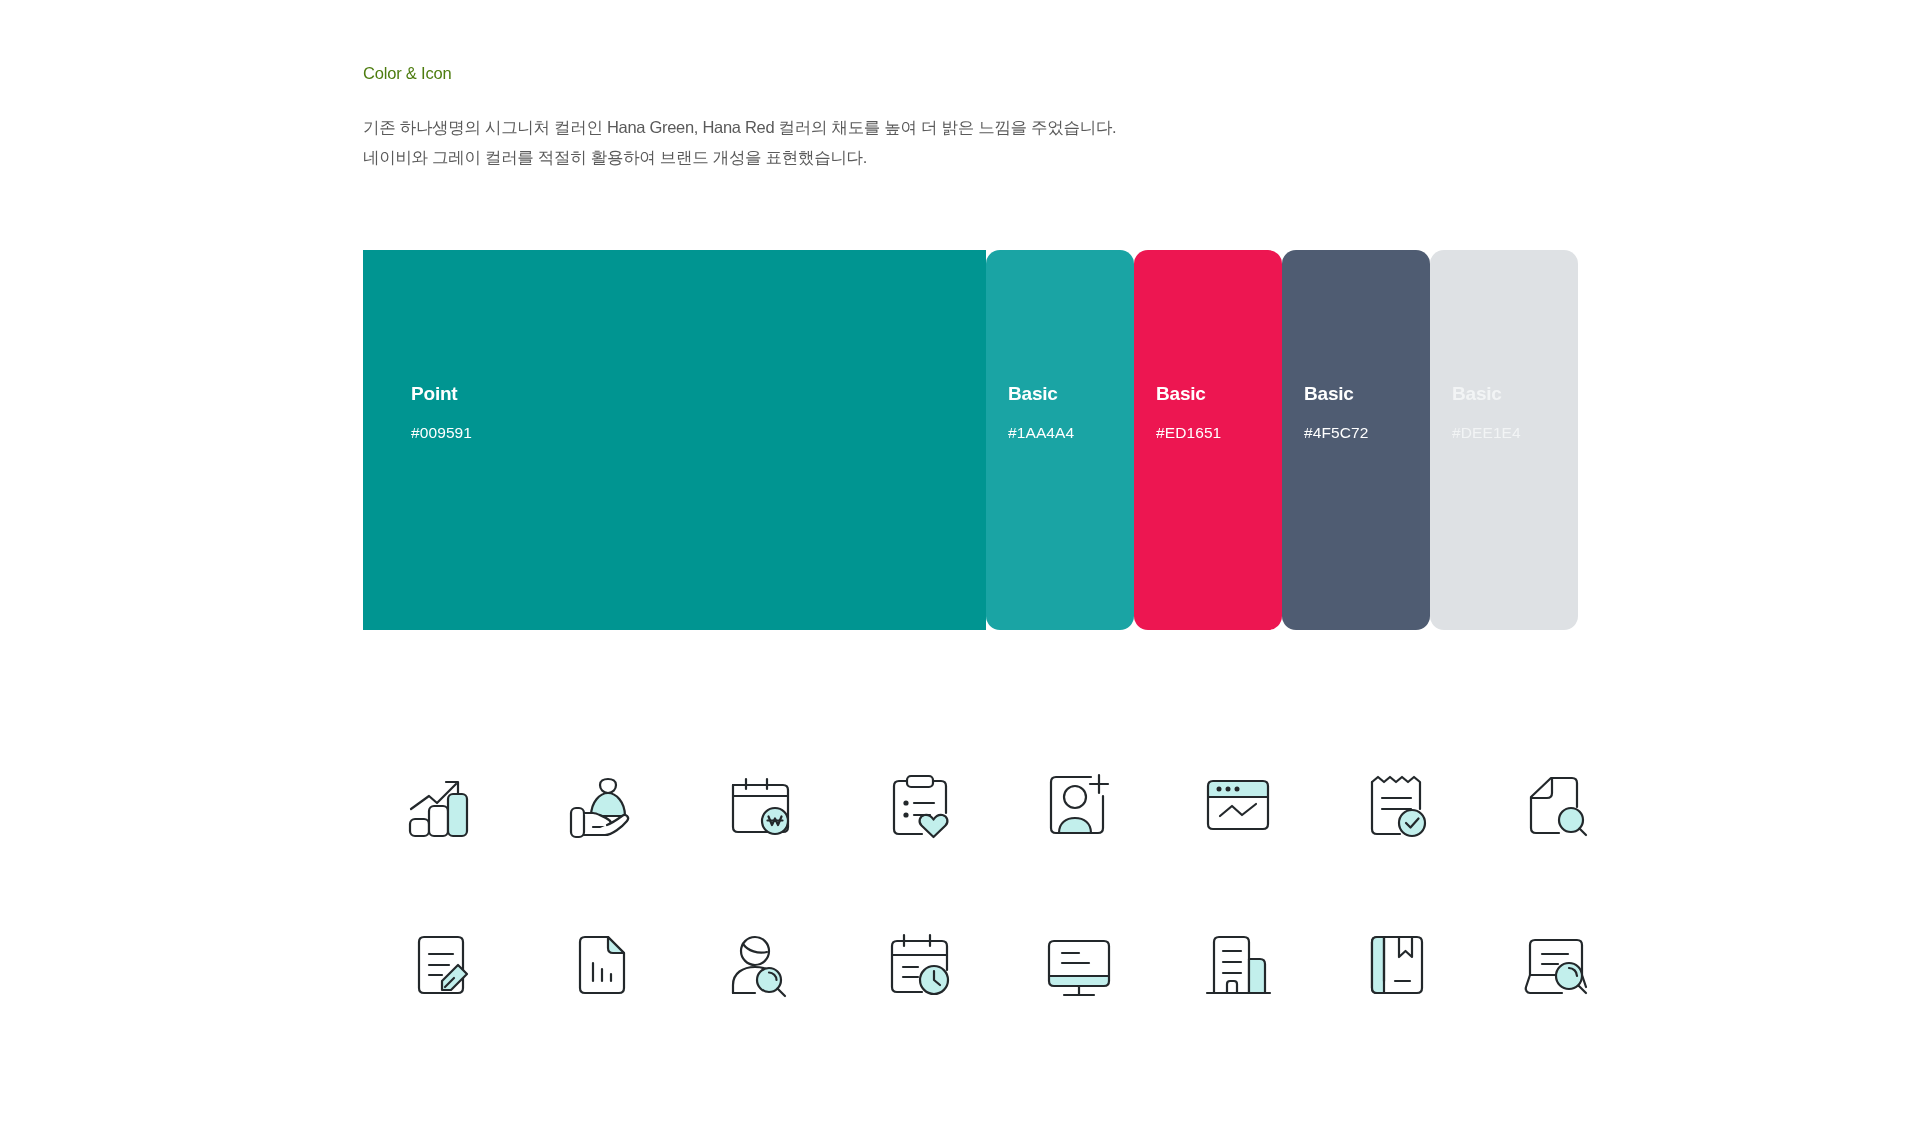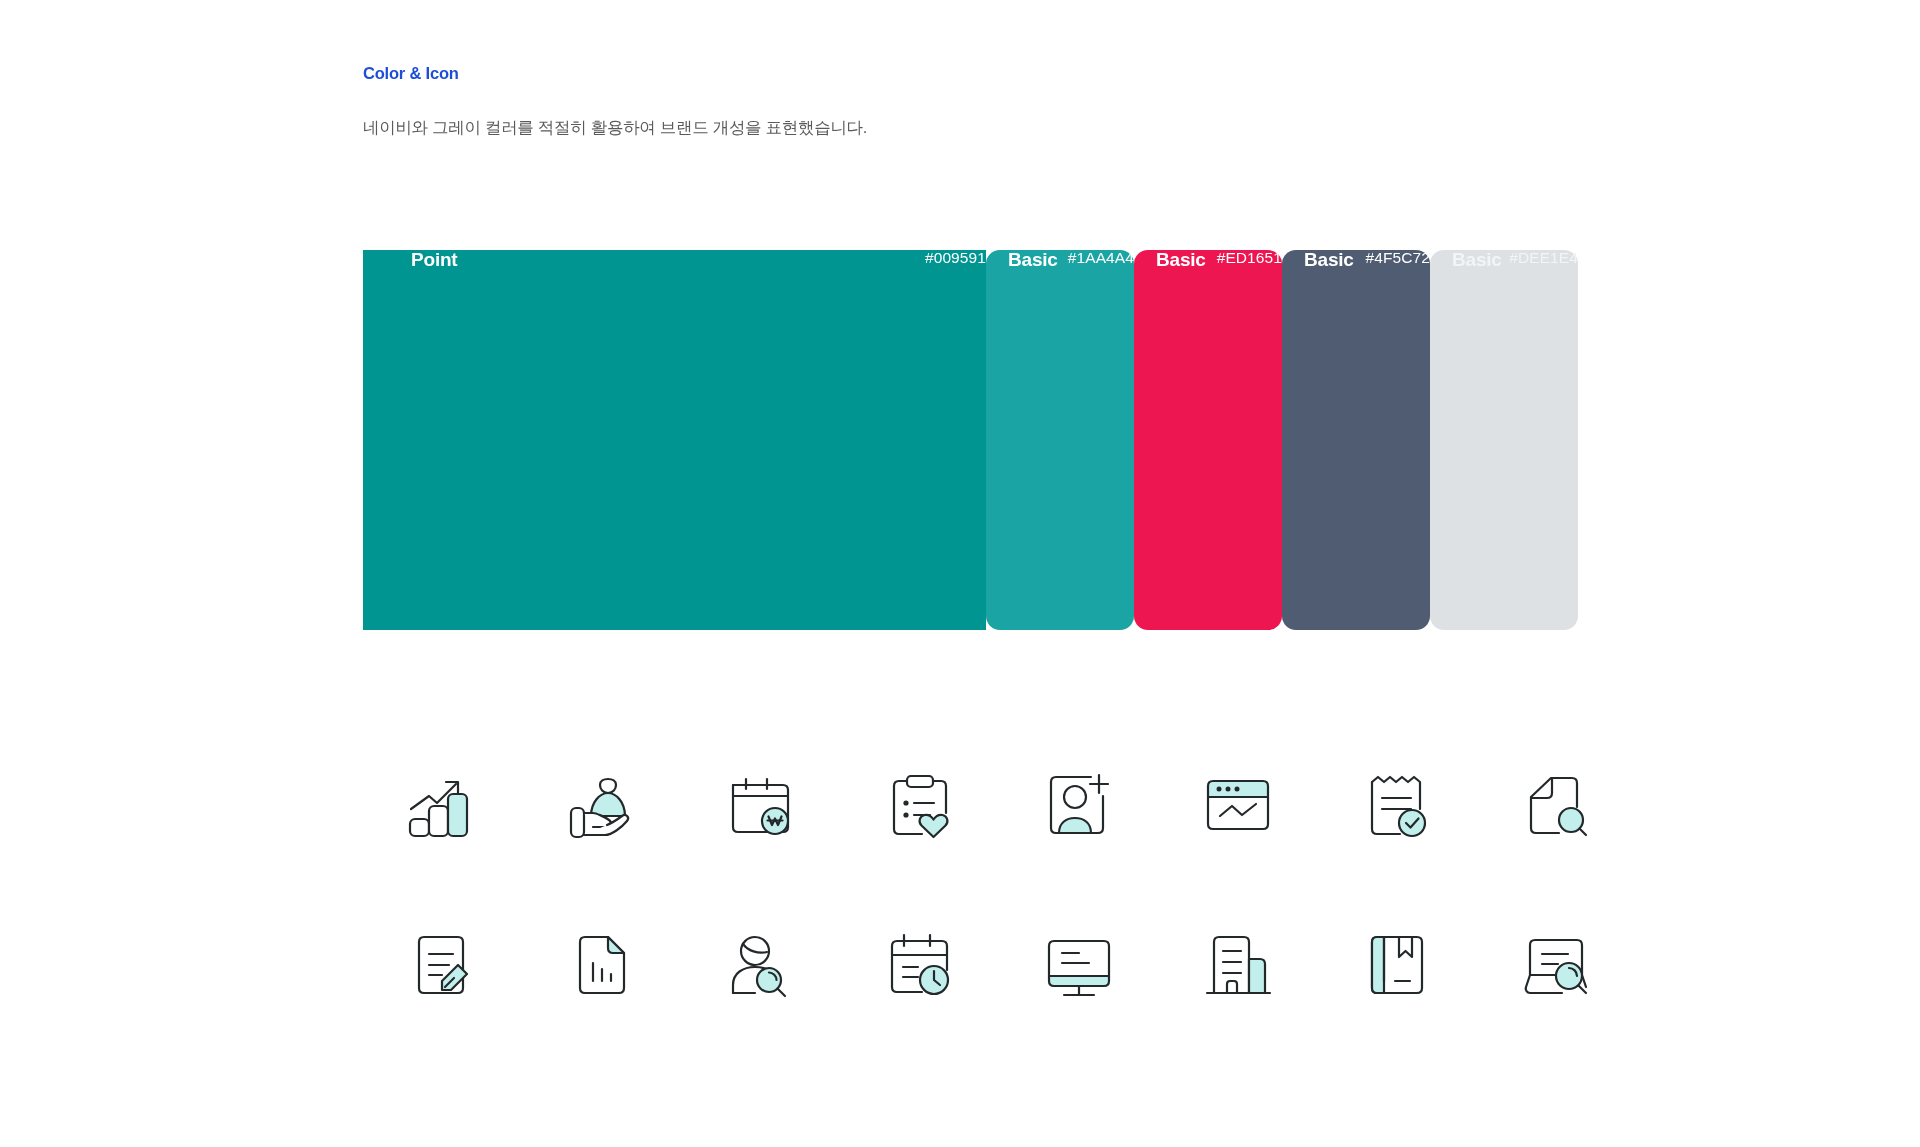--- a/index.html
+++ b/index.html
@@ -20,22 +20,22 @@
 
   
   #section-head {
     position: absolute;
     left: 363px;
     top: 64px;
     width: 1200px;
   }
   #page-title {
     font-size: 16.5px;
-    font-weight: 700;
-    color: #1d4ed8;
+    font-weight: 400;
+    color: #4d7c0f;
     letter-spacing: -0.2px;
     margin: 0 0 28px 0;
     line-height: 1.2;
   }
   .desc-line {
     font-size: 16.5px;
     font-weight: 400;
     color: #5a5a5a;
     letter-spacing: -0.3px;
     line-height: 30px;
@@ -49,21 +49,22 @@
     top: 250px;
     width: 1215px;
     height: 380px;
     display: flex;
     flex-direction: row;
   }
   .swatch {
     position: relative;
     height: 100%;
     display: flex;
-    justify-content: space-between;
+    flex-direction: column;
+    justify-content: center;
     padding: 0 0 55px 48px;
   }
   .sw-point  { width: 623px; background: #009591; }
   .sw-b1     { width: 148px; background: #1AA4A4; }
   .sw-b2     { width: 148px; background: #ED1651; }
   .sw-b3     { width: 148px; background: #4F5C72; }
   .sw-b4     { width: 148px; background: #DEE1E4; }
   .swatch.narrow { padding-left: 22px; border-radius: 14px; }
 
   .sw-name {
@@ -132,20 +133,21 @@
   }
   .dot { fill: #23282b; stroke: none; }
 </style>
 </head>
 <body>
 
 <div id="page">
 
   <div id="section-head">
     <h1 id="page-title">Color &amp; Icon</h1>
+    <div class="desc-line">기존 하나생명의 시그니처 컬러인 Hana Green, Hana Red 컬러의 채도를 높여 더 밝은 느낌을 주었습니다.</div>
     <div class="desc-line">네이비와 그레이 컬러를 적절히 활용하여 브랜드 개성을 표현했습니다.</div>
   </div>
 
   <div id="palette">
 
     <div class="swatch sw-point">
       <div class="sw-name">Point</div>
       <div class="sw-hex">#009591</div>
     </div>
 

